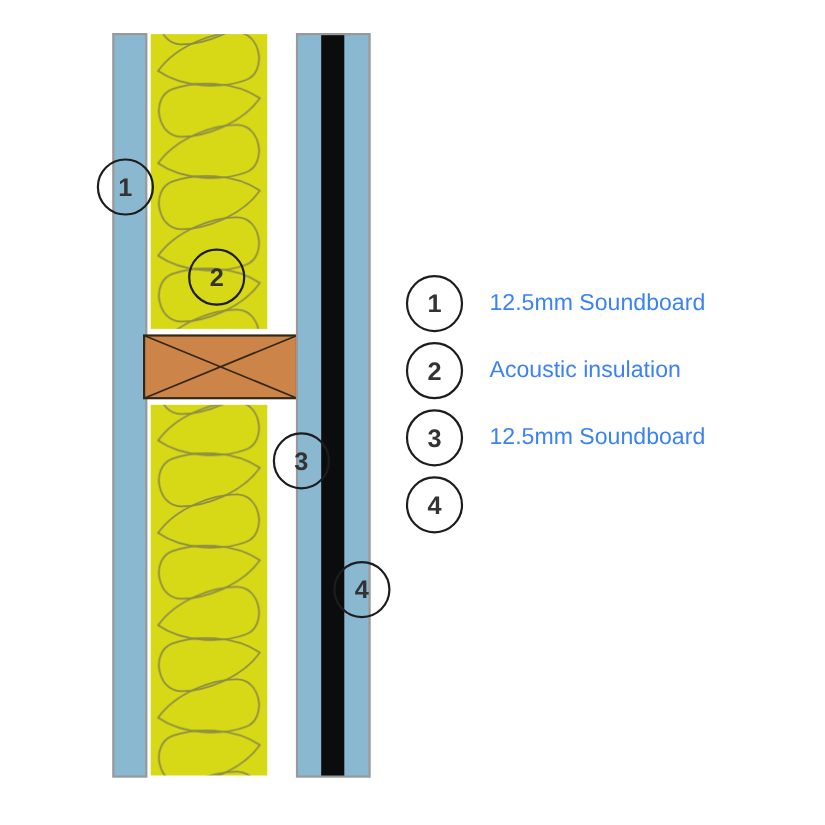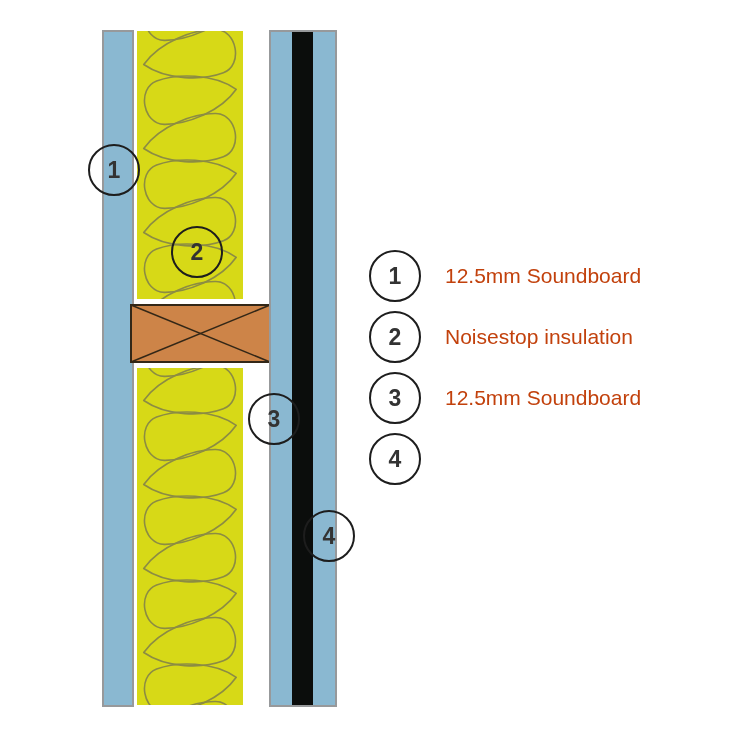--- a/index.html
+++ b/index.html
@@ -57,21 +57,21 @@
     justify-content: center;
     font-size: 23px;
     font-weight: bold;
     color: #333333;
     flex: 0 0 auto;
     box-sizing: content-box;
   }
   .legend-label {
     margin-left: 24px;
     font-size: 21px;
-    color: #c2410c;
+    color: #3b82f6;
     white-space: nowrap;
   }
 </style>
 </head>
 <body>
 
 <div class="canvas">
 
   <svg class="wall-svg" width="400" height="750" viewBox="0 0 400 750">
     <defs>
@@ -118,21 +118,21 @@
     <div class="legend-row">
       <div class="legend-circle">
         <span>1</span>
       </div>
       <div class="legend-label">12.5mm Soundboard</div>
     </div>
     <div class="legend-row">
       <div class="legend-circle">
         <span>2</span>
       </div>
-      <div class="legend-label">Noisestop insulation</div>
+      <div class="legend-label">Acoustic insulation</div>
     </div>
     <div class="legend-row">
       <div class="legend-circle">
         <span>3</span>
       </div>
       <div class="legend-label">12.5mm Soundboard</div>
     </div>
     <div class="legend-row">
       <div class="legend-circle">
         <span>4</span>

